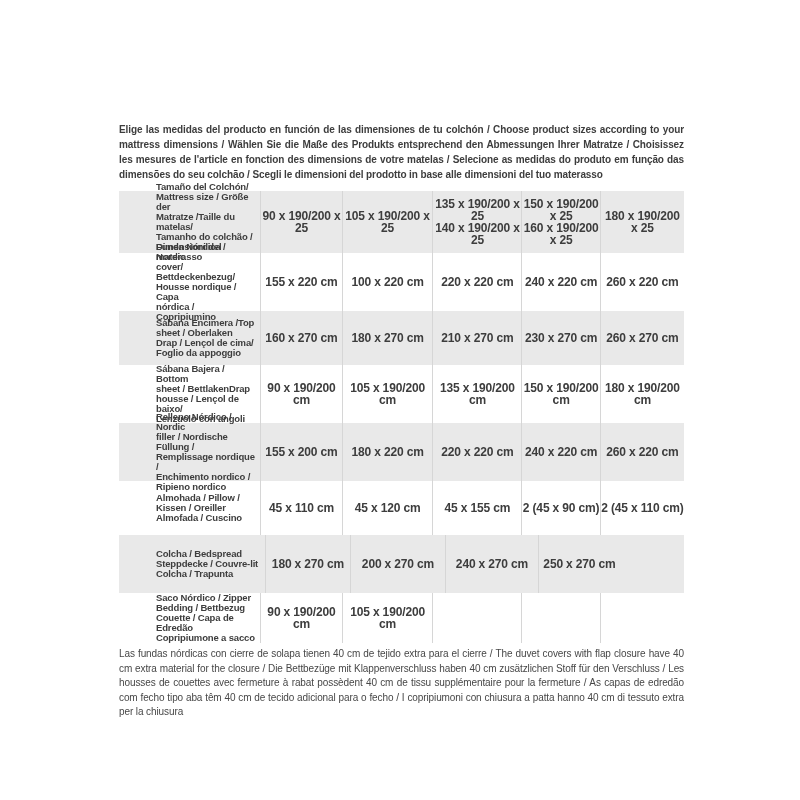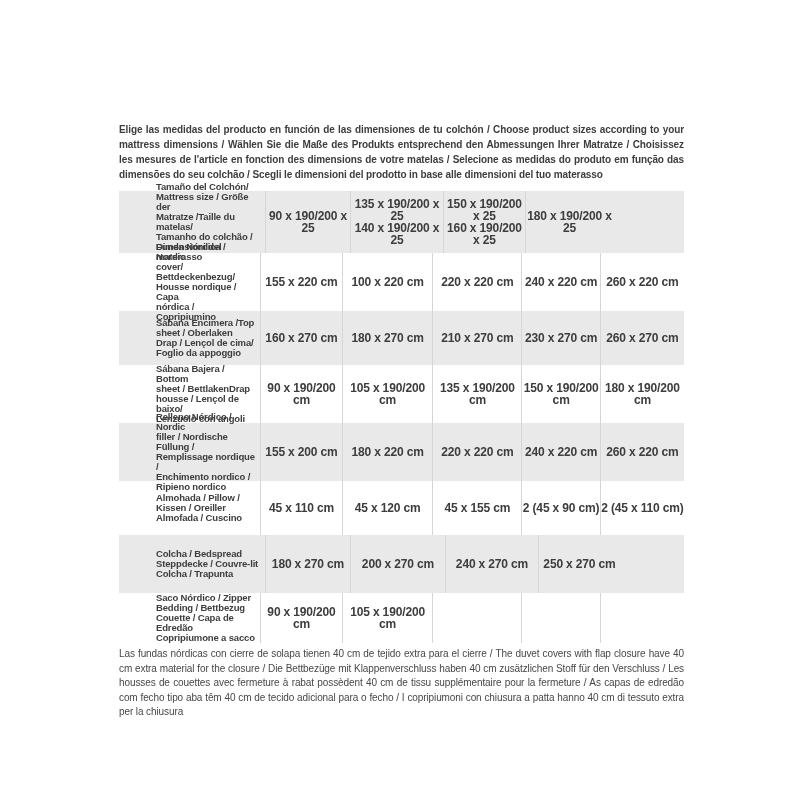--- a/index.html
+++ b/index.html
@@ -45,20 +45,21 @@
 
   <div class="size-table">
 
     <div class="trow shaded r-header">
       <div class="cell label c0">Tamaño del Colchón/
 Mattress size / Größe der
 Matratze /Taille du matelas/
 Tamanho do colchão /
 Dimensioni del materasso</div>
       <div class="cell value c1">90 x 190/200 x 25</div>
+      <div class="cell value c2">105 x 190/200 x 25</div>
       <div class="cell value c3">135 x 190/200 x 25
 140 x 190/200 x 25</div>
       <div class="cell value c4">150 x 190/200 x 25
 160 x 190/200 x 25</div>
       <div class="cell value c5">180 x 190/200 x 25</div>
     </div>
 
     <div class="trow r0">
       <div class="cell label c0">Funda Nórdica /  Nordic
 cover/ Bettdeckenbezug/

